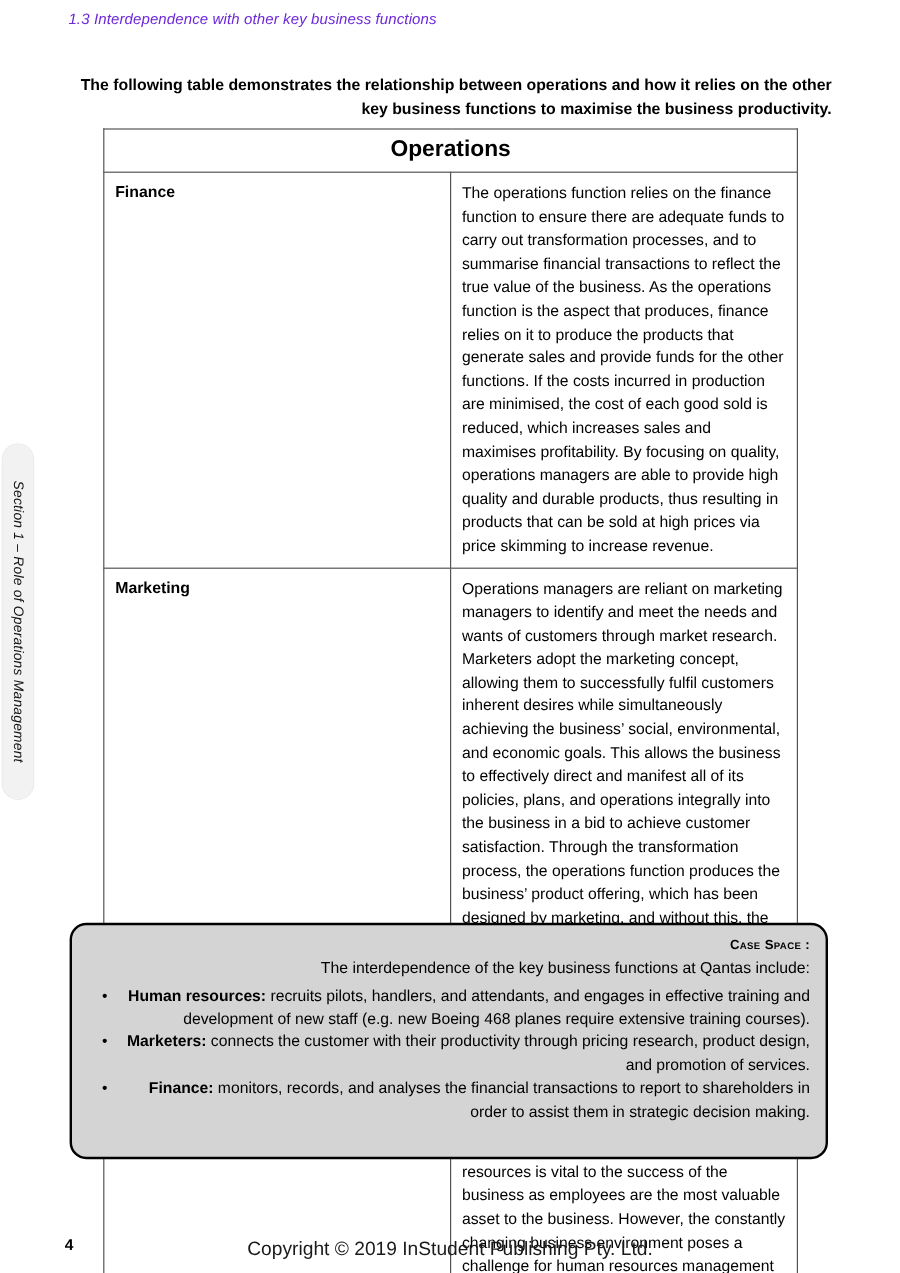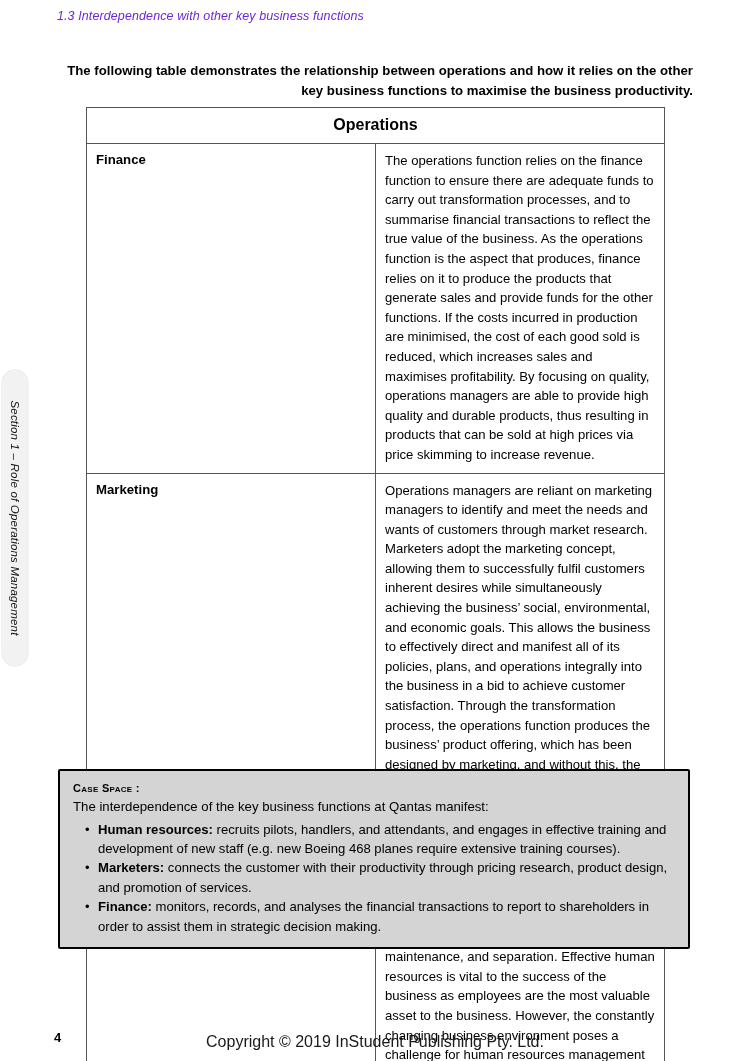--- a/index.html
+++ b/index.html
@@ -72,21 +72,21 @@
     border-collapse: collapse;
     table-layout: fixed;
   }
   .op-table td, .op-table th {
     border: 1px solid #555555;
     vertical-align: top;
     padding: 7px 9px 8px 9px;
   }
   .op-table th.table-title {
     text-align: center;
-    font-size: 16px;
+    font-size: 19px;
     font-weight: bold;
     padding: 8px 9px 9px 9px;
     line-height: 18px;
   }
   .op-table td.fn-name {
     width: 106px;
     font-size: 13.2px;
     font-weight: bold;
     line-height: 18.5px;
   }
@@ -97,22 +97,23 @@
 
   
   .case-box {
     position: absolute;
     left: 58px;
     top: 769px;
     width: 632px;
     box-sizing: border-box;
     background: #d4d4d4;
     border: 2px solid #000000;
-    border-radius: 2px;
-    padding: 9px 13px 11px 13px;
+    border-radius: 14px;
+    padding: 9px 13px 28px 13px;
+    text-align: right;
   }
   .case-label {
     font-size: 11px;
     font-weight: bold;
     font-variant: small-caps;
     letter-spacing: 0.3px;
     line-height: 16px;
     margin-bottom: 1px;
   }
   .case-intro {
@@ -188,21 +189,21 @@
     </tr>
     <tr>
       <td class="fn-name">Human resources</td>
       <td class="fn-desc">For operations to produce goods and services, it is imperative for human resources to effectively deal with employees and their employment issues to generate business success. Human resources management deals with employment resourcing, engaging in activities of acquisition, development, maintenance, and separation. Effective human resources is vital to the success of the business as employees are the most valuable asset to the business. However, the constantly changing business environment poses a challenge for human resources management due to the complexity of communications and increased reliance on technology. Thus, the operations function decision to outsource and acquire leading-edge technology directly influences the nature of the workplace and the skills required to effectively carry out the human resources function.</td>
     </tr>
   </tbody>
 </table>
 
 <div class="case-box">
   <div class="case-label">Case Space :</div>
-  <div class="case-intro">The interdependence of the key business functions at Qantas manifest:</div>
+  <div class="case-intro">The interdependence of the key business functions at Qantas include:</div>
   <ul class="case-list">
     <li>
       <span class="bullet">•</span>
       <b>Human resources:</b><span> recruits pilots, handlers, and attendants, and engages in effective training and development of new staff (e.g. new Boeing 468 planes require extensive training courses).</span>
     </li>
     <li>
       <span class="bullet">•</span>
       <b>Marketers:</b><span> connects the customer with their productivity through pricing research, product design, and promotion of services.</span>
     </li>
     <li>

